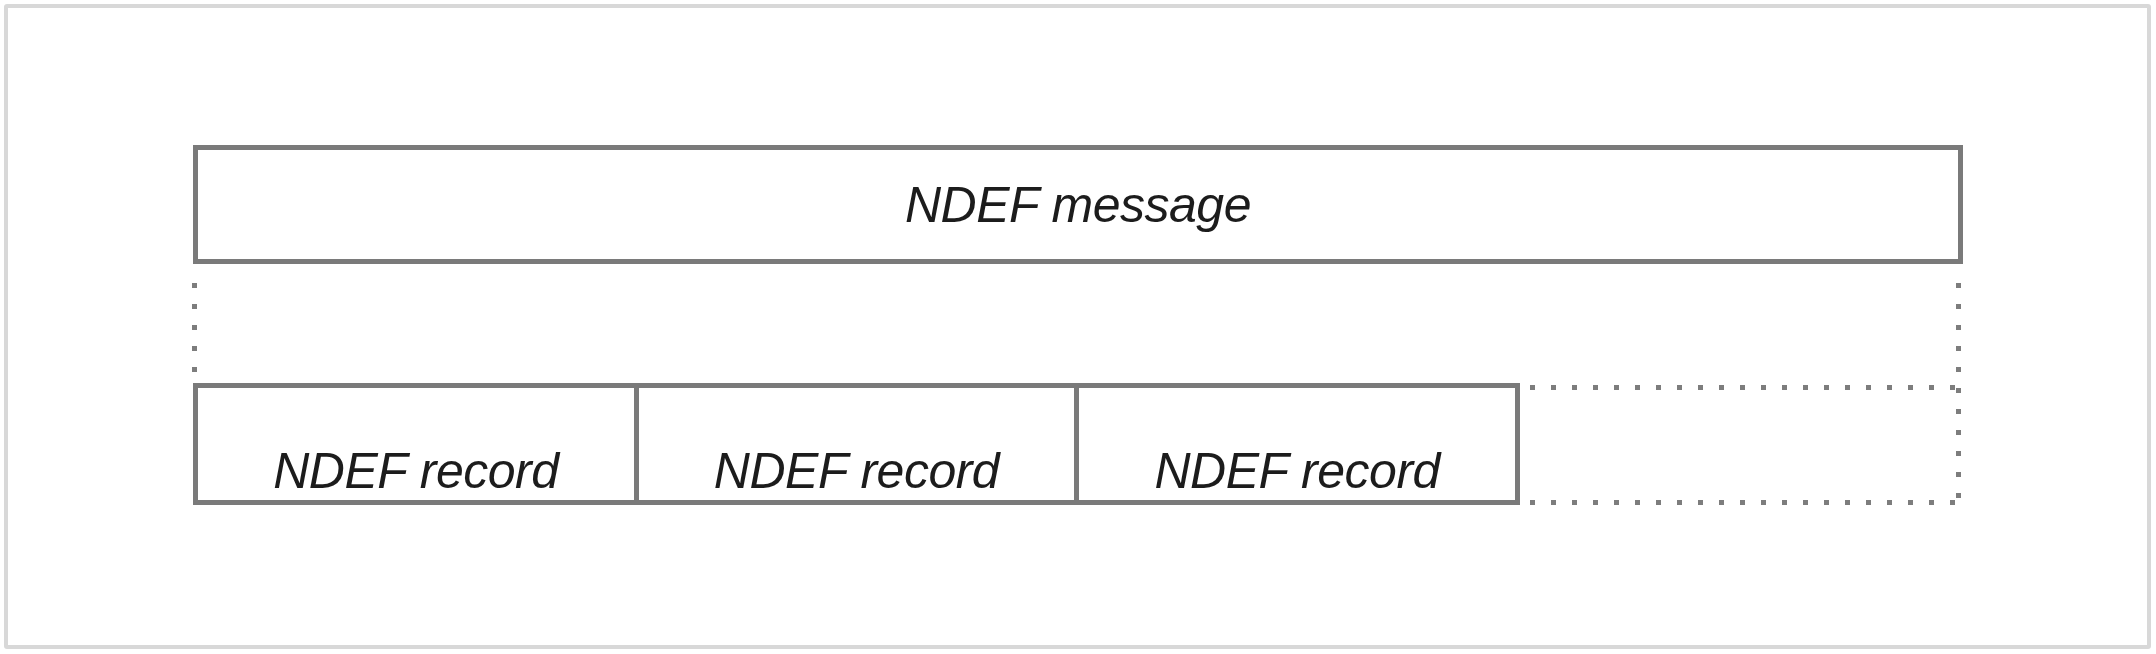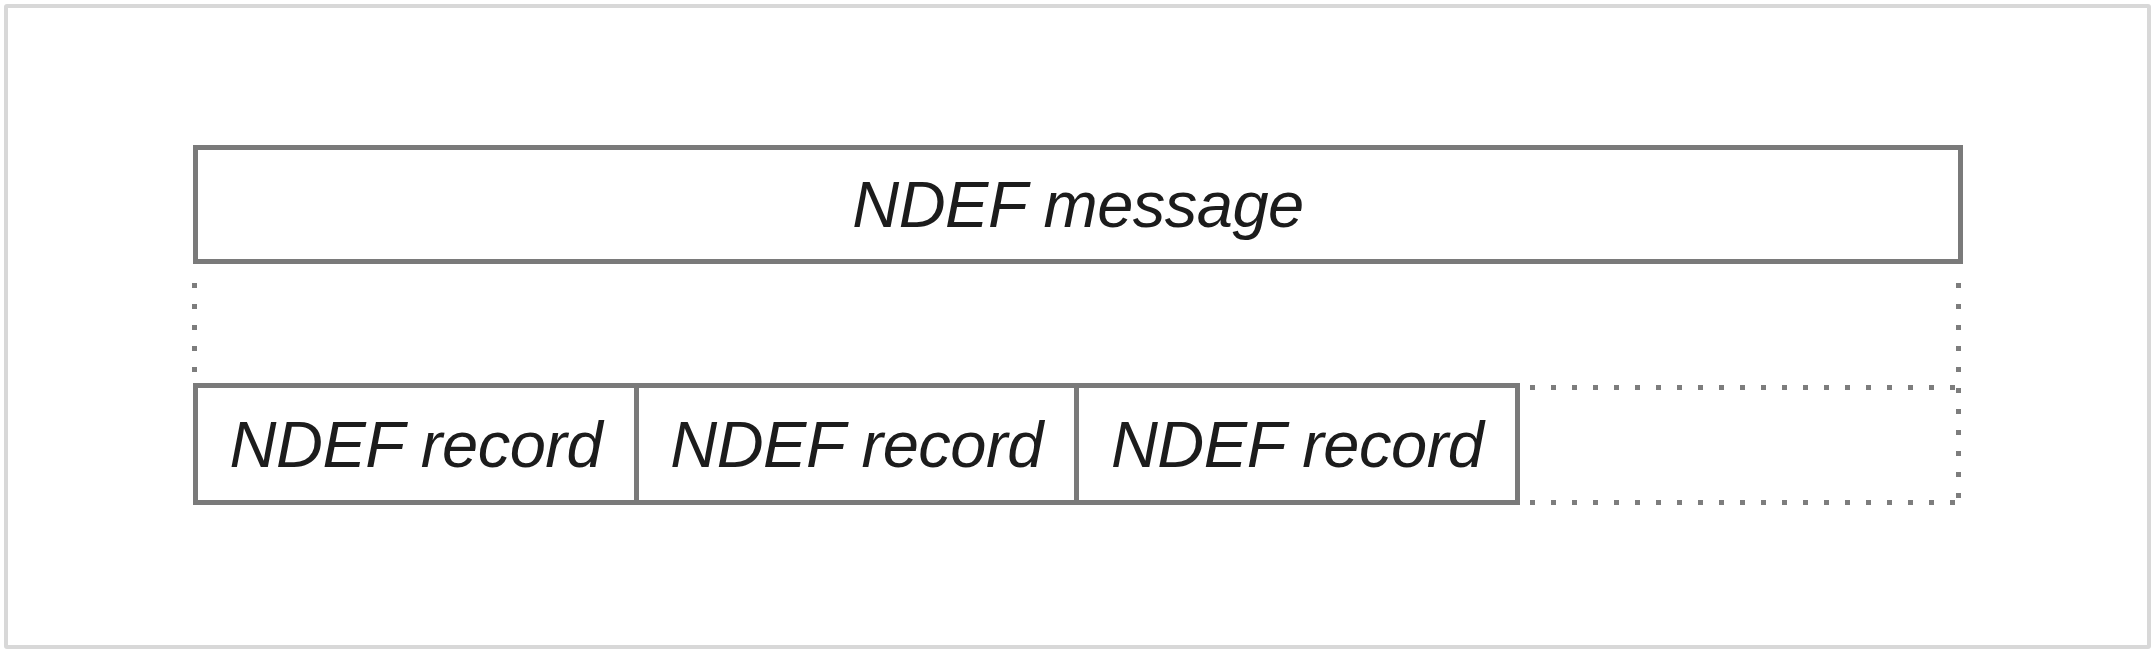--- a/index.html
+++ b/index.html
@@ -13,21 +13,21 @@
   }
   .frame {
     position: absolute;
     left: 4px; top: 4px; right: 5px; bottom: 5px;
     border: 4px solid #d8d8d8;
     border-radius: 3px;
     pointer-events: none;
   }
   .box-label {
     font-style: italic;
-    font-size: 65px;
+    font-size: 50px;
     color: #1c1c1c;
     letter-spacing: -0.5px;
     white-space: nowrap;
   }
   .msg-box {
     position: absolute;
     left: 193px; top: 145px;
     width: 1770px; height: 119px;
     box-sizing: border-box;
     border: 5px solid #7a7a7a;
@@ -41,21 +41,21 @@
     left: 193px; top: 383px;
     width: 1327px; height: 122px;
     box-sizing: border-box;
     border: 5px solid #7a7a7a;
     background: #ffffff;
     display: flex;
   }
   .record-cell {
     flex: 1 1 0;
     display: flex;
-    align-items: center;
+    align-items: flex-end;
     justify-content: center;
     border-right: 5px solid #7a7a7a;
   }
   .record-cell:last-child { border-right: none; }
 
   .dotted-v {
     position: absolute;
     width: 5px;
     background: repeating-linear-gradient(to bottom, #7d7d7d 0 5px, transparent 5px 21px);
   }

